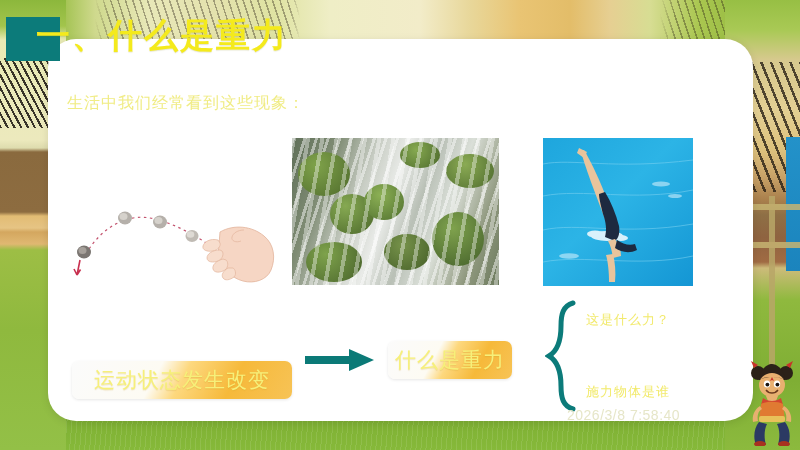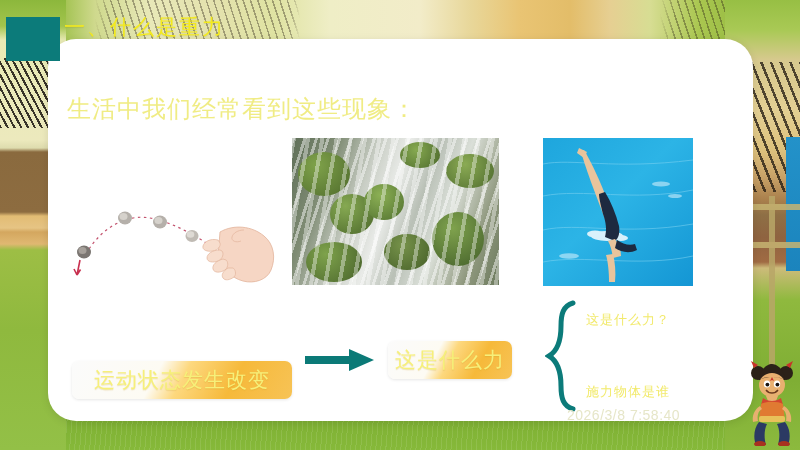--- a/index.html
+++ b/index.html
@@ -106,30 +106,30 @@
     border-radius:28px;
     box-shadow:0 2px 9px rgba(0,0,0,.10);
   }
 
   
   .title-marker{
     position:absolute; left:6px; top:17px; width:54px; height:44px;
     background:#0c7b7a;
   }
   .title-text{
-    position:absolute; left:64px; top:13px;
-    font-size:21px; font-weight:normal; color:#f4ea1c;
+    position:absolute; left:36px; top:13px;
+    font-size:34px; font-weight:bold; color:#f4ea1c;
     letter-spacing:2px; white-space:nowrap;
     text-shadow:0 1px 1px rgba(120,120,0,.18);
   }
 
   
   .subtitle{
     position:absolute; left:67px; top:93px;
-    font-size:24px; color:#f0ec84; white-space:nowrap;
+    font-size:16px; color:#f0ec84; white-space:nowrap;
     letter-spacing:1px;
   }
 
   
   .img-throw{
     position:absolute; left:68px; top:196px; width:215px; height:90px;
   }
   .img-throw svg{ width:100%; height:100%; display:block; }
 
   
@@ -318,21 +318,21 @@
   </div>
 
   <div class="flow-box" id="box-cause">运动状态发生改变</div>
 
   <div class="flow-arrow">
     <svg viewBox="0 0 70 24" xmlns="http://www.w3.org/2000/svg">
       <path d="M0,8 L44,8 L44,1 L69,12 L44,23 L44,16 L0,16 Z" fill="#0b7a77"></path>
     </svg>
   </div>
 
-  <div class="flow-box" id="box-effect">这是什么力</div>
+  <div class="flow-box" id="box-effect">什么是重力</div>
 
   <div class="brace">
     <svg viewBox="0 0 34 112" xmlns="http://www.w3.org/2000/svg">
       <path d="M28,3 C18,6 16,14 16,26 C16,38 14,50 4,56
                C14,62 16,74 16,86 C16,98 18,106 28,109" fill="none" stroke="#0c7b7a" stroke-width="5" stroke-linecap="round"></path>
     </svg>
   </div>
 
   <div class="question" id="q-1">这是什么力？</div>
   <div class="question" id="q-2">施力物体是谁</div>

